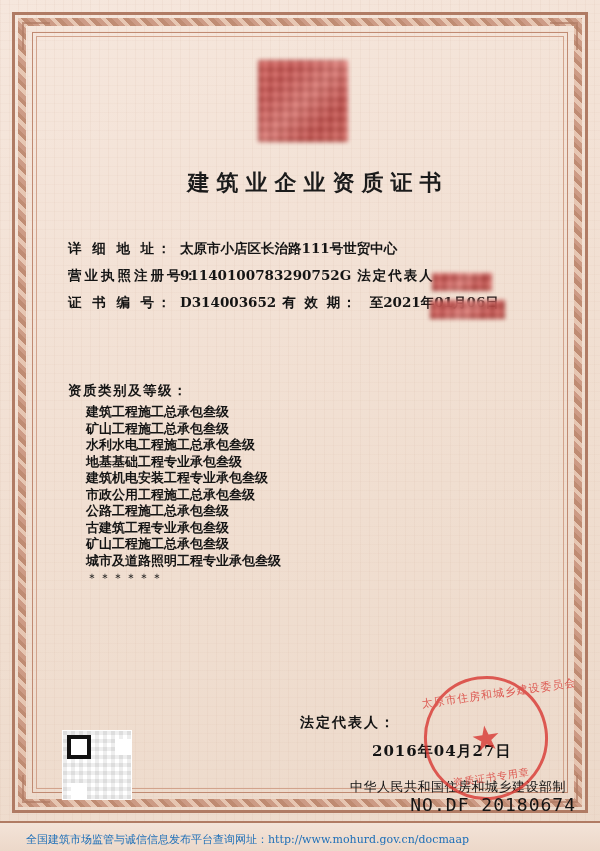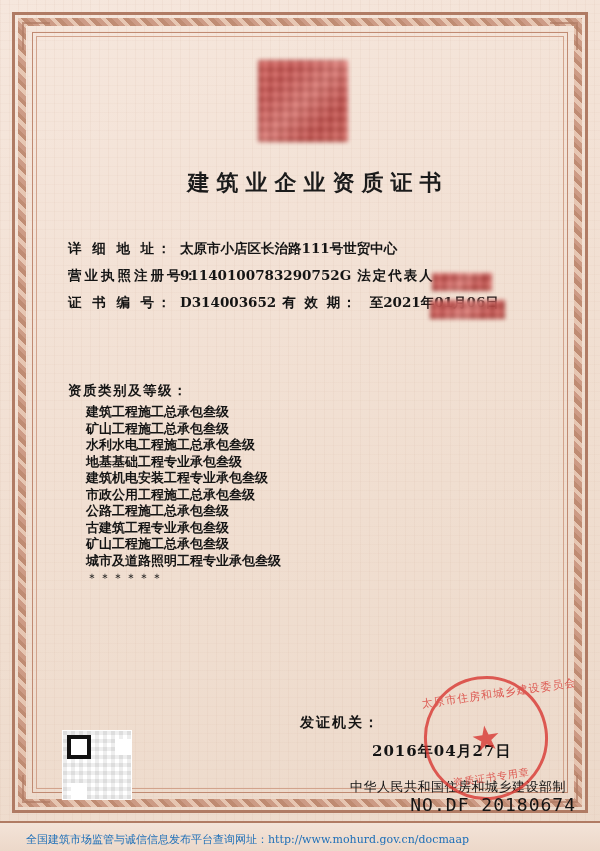--- a/index.html
+++ b/index.html
@@ -351,21 +351,21 @@
     <div class="qual-item">市政公用工程施工总承包叁级</div>
     <div class="qual-item">公路工程施工总承包叁级</div>
     <div class="qual-item">古建筑工程专业承包叁级</div>
     <div class="qual-item">矿山工程施工总承包叁级</div>
     <div class="qual-item">城市及道路照明工程专业承包叁级</div>
     <div id="qual-stars">＊＊＊＊＊＊</div>
   </div>
 
   <div id="qr-code"></div>
 
-  <div id="issuer-line">发证机关：</div>
+  <div id="issuer-line">法定代表人：</div>
   <div id="issue-date">2016年04月27日</div>
   <div id="maker-line">中华人民共和国住房和城乡建设部制</div>
 
   <div id="official-seal">
     <div class="seal-text-top">太原市住房和城乡建设委员会</div>
     <div class="seal-star">★</div>
     <div class="seal-text-bottom">资质证书专用章</div>
   </div>
 
   <div id="doc-number">NO.DF  20180674</div>

